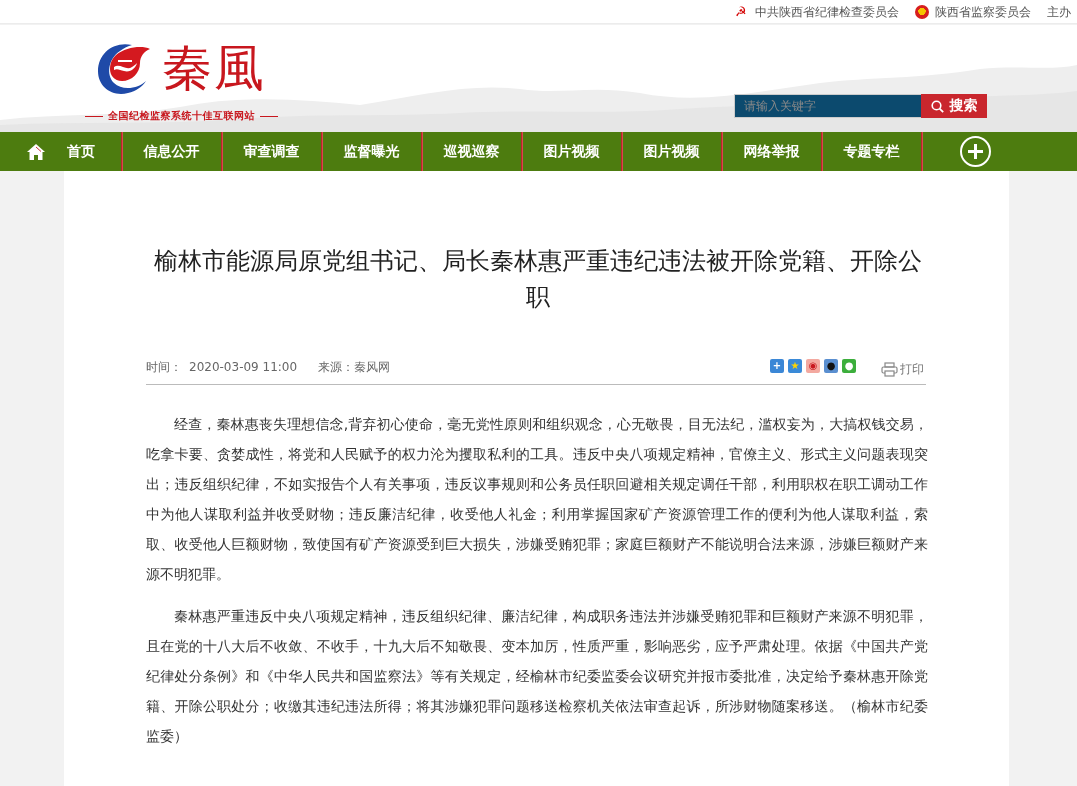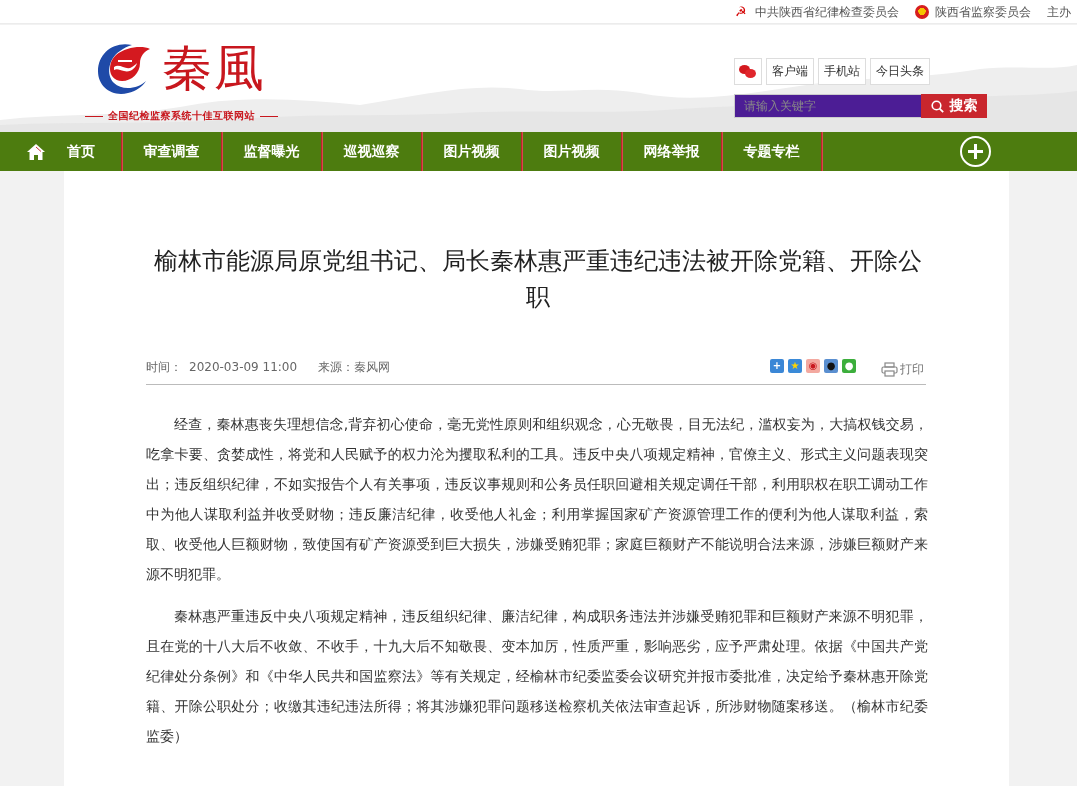--- a/index.html
+++ b/index.html
@@ -25,21 +25,21 @@
 
   .quicklinks { position: absolute; left: 734px; top: 33px; display: flex; gap: 4px; }
   .ql { height: 27px; padding: 0 5px; border: 1px solid #ddd; background: #fff; font-size: 12px; color: #333; display: flex; align-items: center; justify-content: center; }
   .ql.wechat { width: 28px; padding: 0; }
   .wechat-glyph { position: relative; width: 18px; height: 14px; }
   .wechat-glyph i { position: absolute; border-radius: 50%; background: #d4191f; }
   .wechat-glyph i.a { left: 0; top: 0; width: 11px; height: 9px; }
   .wechat-glyph i.b { left: 6px; top: 4px; width: 11px; height: 9px; background: #e0262c; }
 
   .search { position: absolute; left: 734px; top: 69px; display: flex; height: 24px; }
-  .search-input { width: 187px; height: 24px; border: 1px solid #ccc; border-right: none; padding: 0 9px; font-size: 12px; color: #999; background: #4c1d95; font-family: "DejaVu Sans", "Liberation Sans", sans-serif; outline: none; }
+  .search-input { width: 187px; height: 24px; border: 1px solid #ccc; border-right: none; padding: 0 9px; font-size: 12px; color: #999; background: #0c4a6e; font-family: "DejaVu Sans", "Liberation Sans", sans-serif; outline: none; }
   .search-input::placeholder { color: #888; }
   .search-btn { width: 66px; height: 24px; background: #c9262d; color: #fff; border: none; font-size: 14px; font-weight: bold; display: flex; align-items: center; justify-content: center; gap: 6px; font-family: "DejaVu Sans", "Liberation Sans", sans-serif; }
 
   
   .nav { position: absolute; left: 0; top: 132px; width: 1077px; height: 39px; background: #4d7c0f; }
   .nav-inner { position: absolute; left: 0; top: 0; height: 39px; display: flex; }
   .nav-item { height: 39px; display: flex; align-items: center; justify-content: center; color: #fff; font-size: 14px; font-weight: bold; border-right: 1px solid #b8252a; box-shadow: 1px 0 0 #d9484c; }
   .nav-item.home { width: 122px; justify-content: flex-start; padding-left: 26px; }
   .nav-item.home .home-icon { width: 20px; height: 18px; margin-right: 21px; }
   .nav-item.std { width: 100px; }
@@ -96,31 +96,20 @@
       <path d="M26 24 L40 24" stroke="#fff" stroke-width="2"></path>
     </svg>
     <div class="logo-text">秦風</div>
     <div class="logo-slogan">
       <span class="dash"></span>
       <span>全国纪检监察系统十佳互联网站</span>
       <span class="dash"></span>
     </div>
   </div>
 
-  <div class="quicklinks">
-    <a class="ql wechat">
-      <span class="wechat-glyph">
-          <i class="a"></i>
-          <i class="b"></i>
-        </span>
-    </a>
-    <a class="ql">客户端</a>
-    <a class="ql">手机站</a>
-    <a class="ql">今日头条</a>
-  </div>
 
   <div class="search">
     <input class="search-input" type="text" placeholder="请输入关键字" style="">
     <button class="search-btn">
       <svg width="13" height="13" viewBox="0 0 13 13">
           <circle cx="5.5" cy="5.5" r="4.3" fill="none" stroke="#fff" stroke-width="1.6"></circle>
           <line x1="8.6" y1="8.6" x2="12.2" y2="12.2" stroke="#fff" stroke-width="1.8"></line>
         </svg>
       <span>搜索</span>
     </button>
@@ -129,20 +118,21 @@
 
 <div class="nav">
   <div class="nav-inner">
     <a class="nav-item home">
       <svg class="home-icon" viewBox="0 0 20 18">
           <path d="M10 1 L19 9 L16.5 9 L16.5 17 L12 17 L12 12 L8 12 L8 17 L3.5 17 L3.5 9 L1 9 Z" fill="#fff"></path>
           <path d="M10 4 L15 8.5" stroke="#cc2f33" stroke-width="1"></path>
         </svg>
       <span>首页</span>
     </a>
+    <a class="nav-item std">信息公开</a>
     <a class="nav-item std">审查调查</a>
     <a class="nav-item std">监督曝光</a>
     <a class="nav-item std">巡视巡察</a>
     <a class="nav-item std">图片视频</a>
     <a class="nav-item std">图片视频</a>
     <a class="nav-item std">网络举报</a>
     <a class="nav-item std">专题专栏</a>
   </div>
   <a class="nav-plus">
     <svg viewBox="0 0 17 17">

